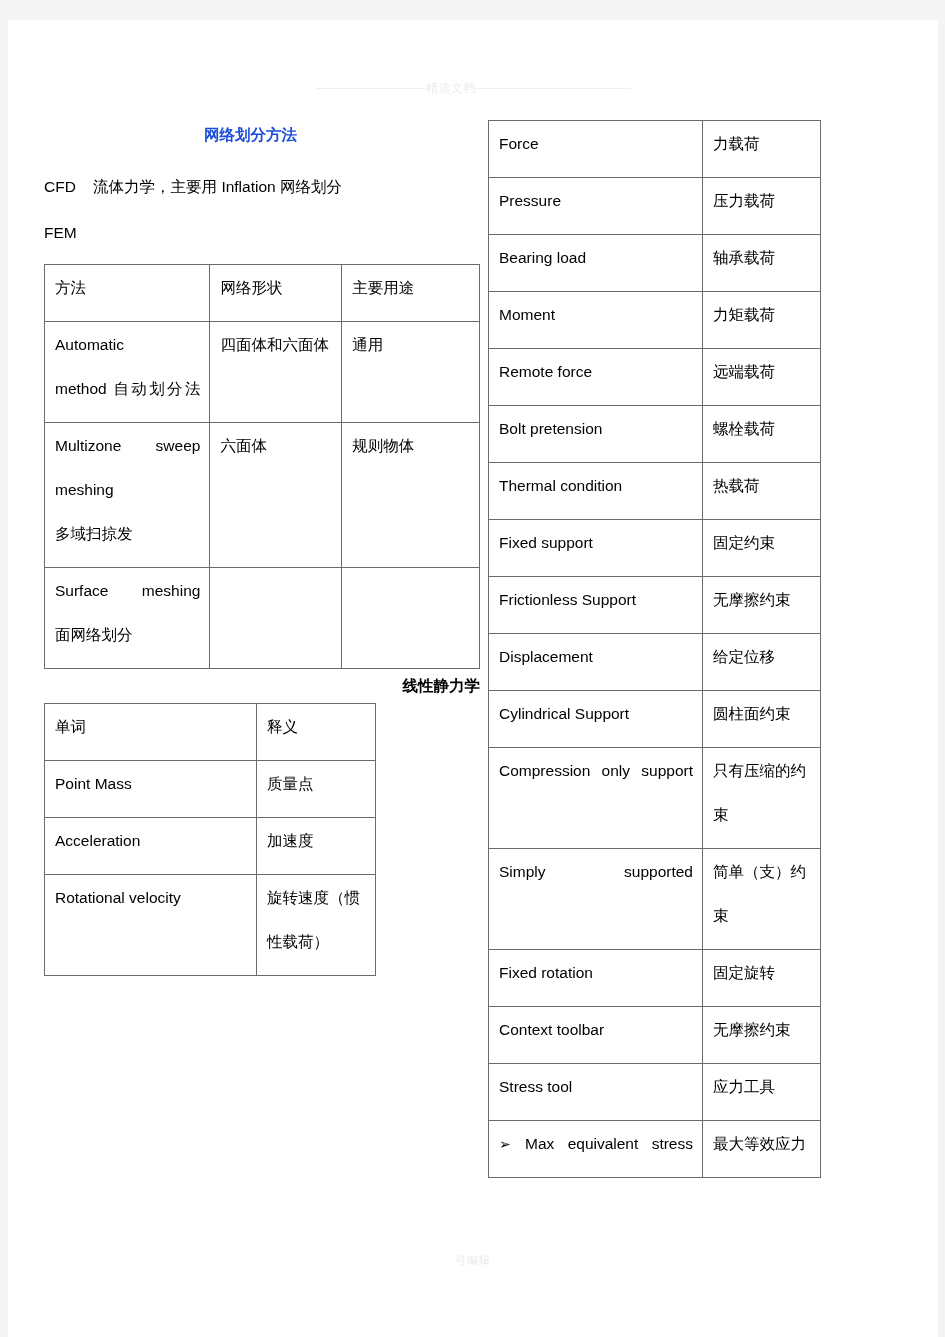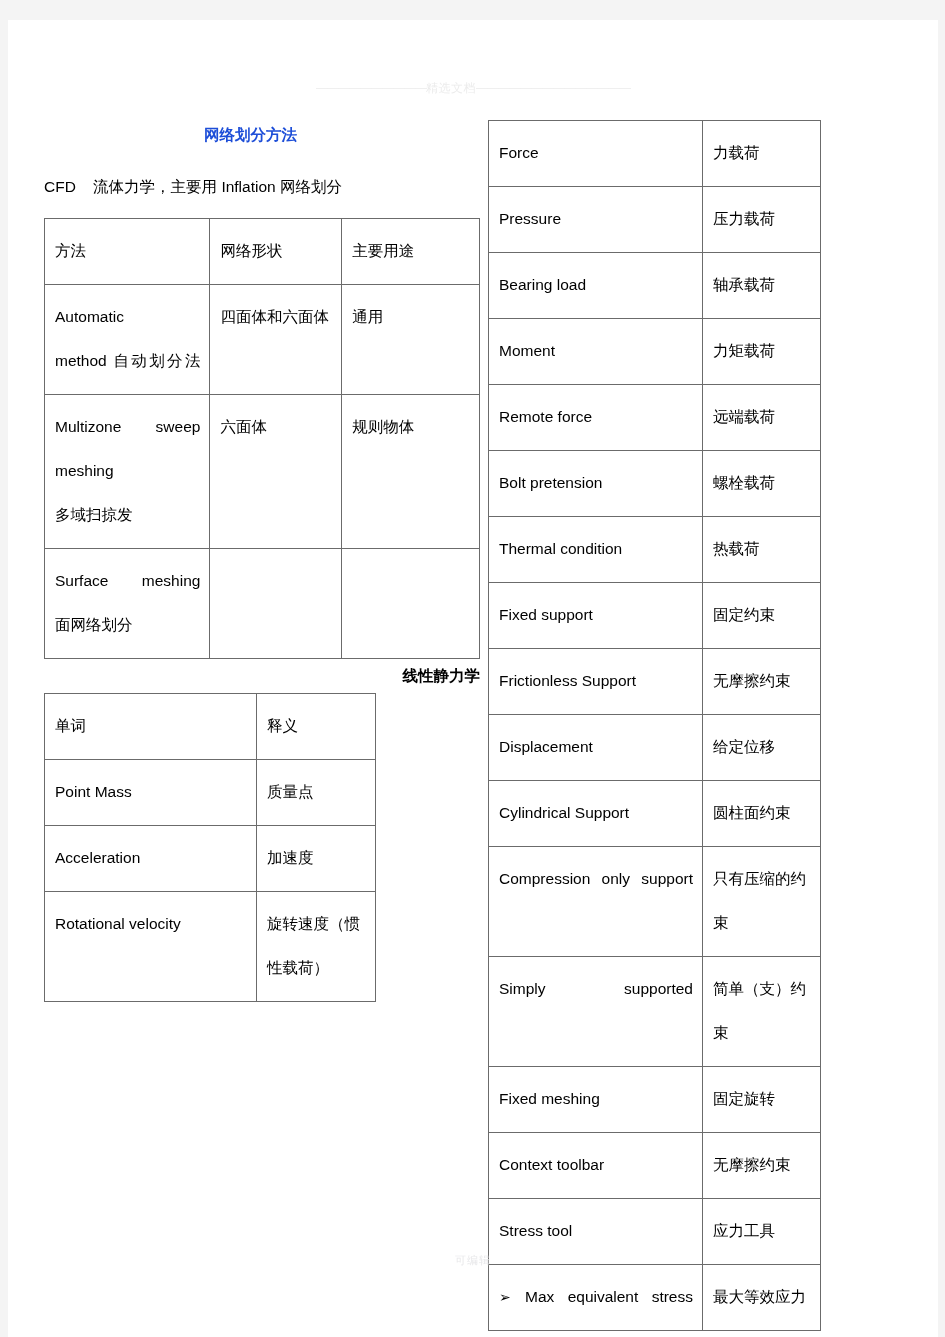--- a/index.html
+++ b/index.html
@@ -97,21 +97,21 @@
 
   
   table.doc-table {
     border-collapse: collapse;
     table-layout: fixed;
     width: 100%;
     border: 1px solid #4d4d4d;
   }
   table.doc-table td {
     border: 1px solid #6b6b6b;
-    padding: 10px 9px 11px 10px;
+    padding: 1px 9px 11px 10px;
     font-size: 15.5px;
     line-height: 44px;
     vertical-align: top;
     color: #000;
     word-break: break-word;
   }
   
   td .just {
     display: block;
     text-align: justify;
@@ -156,20 +156,21 @@
     <span class="dash">——————————</span><span>精选文档</span><span class="dash">——————————————</span>
   </div>
 
   <div class="col-left">
 
     <h1 class="doc-title">网络划分方法</h1>
 
     <div class="spacer-sm"></div>
 
     <p class="para">CFD    流体力学，主要用 Inflation 网络划分</p>
+    <p class="para">FEM</p>
 
     <div class="spacer-xs"></div>
 
     <table class="doc-table t-mesh">
       <colgroup>
           <col class="c1">
           <col class="c2">
           <col class="c3">
         </colgroup>
       <tbody>
@@ -380,21 +381,21 @@
           <tr>
             <td>
               <span class="just">Simply supported</span>
             </td>
             <td>
               <span class="plain">简单（支）约束</span>
             </td>
           </tr>
           <tr>
             <td>
-              <span class="plain">Fixed meshing</span>
+              <span class="plain">Fixed rotation</span>
             </td>
             <td>
               <span class="plain">固定旋转</span>
             </td>
           </tr>
           <tr>
             <td>
               <span class="plain">Context toolbar</span>
             </td>
             <td>

